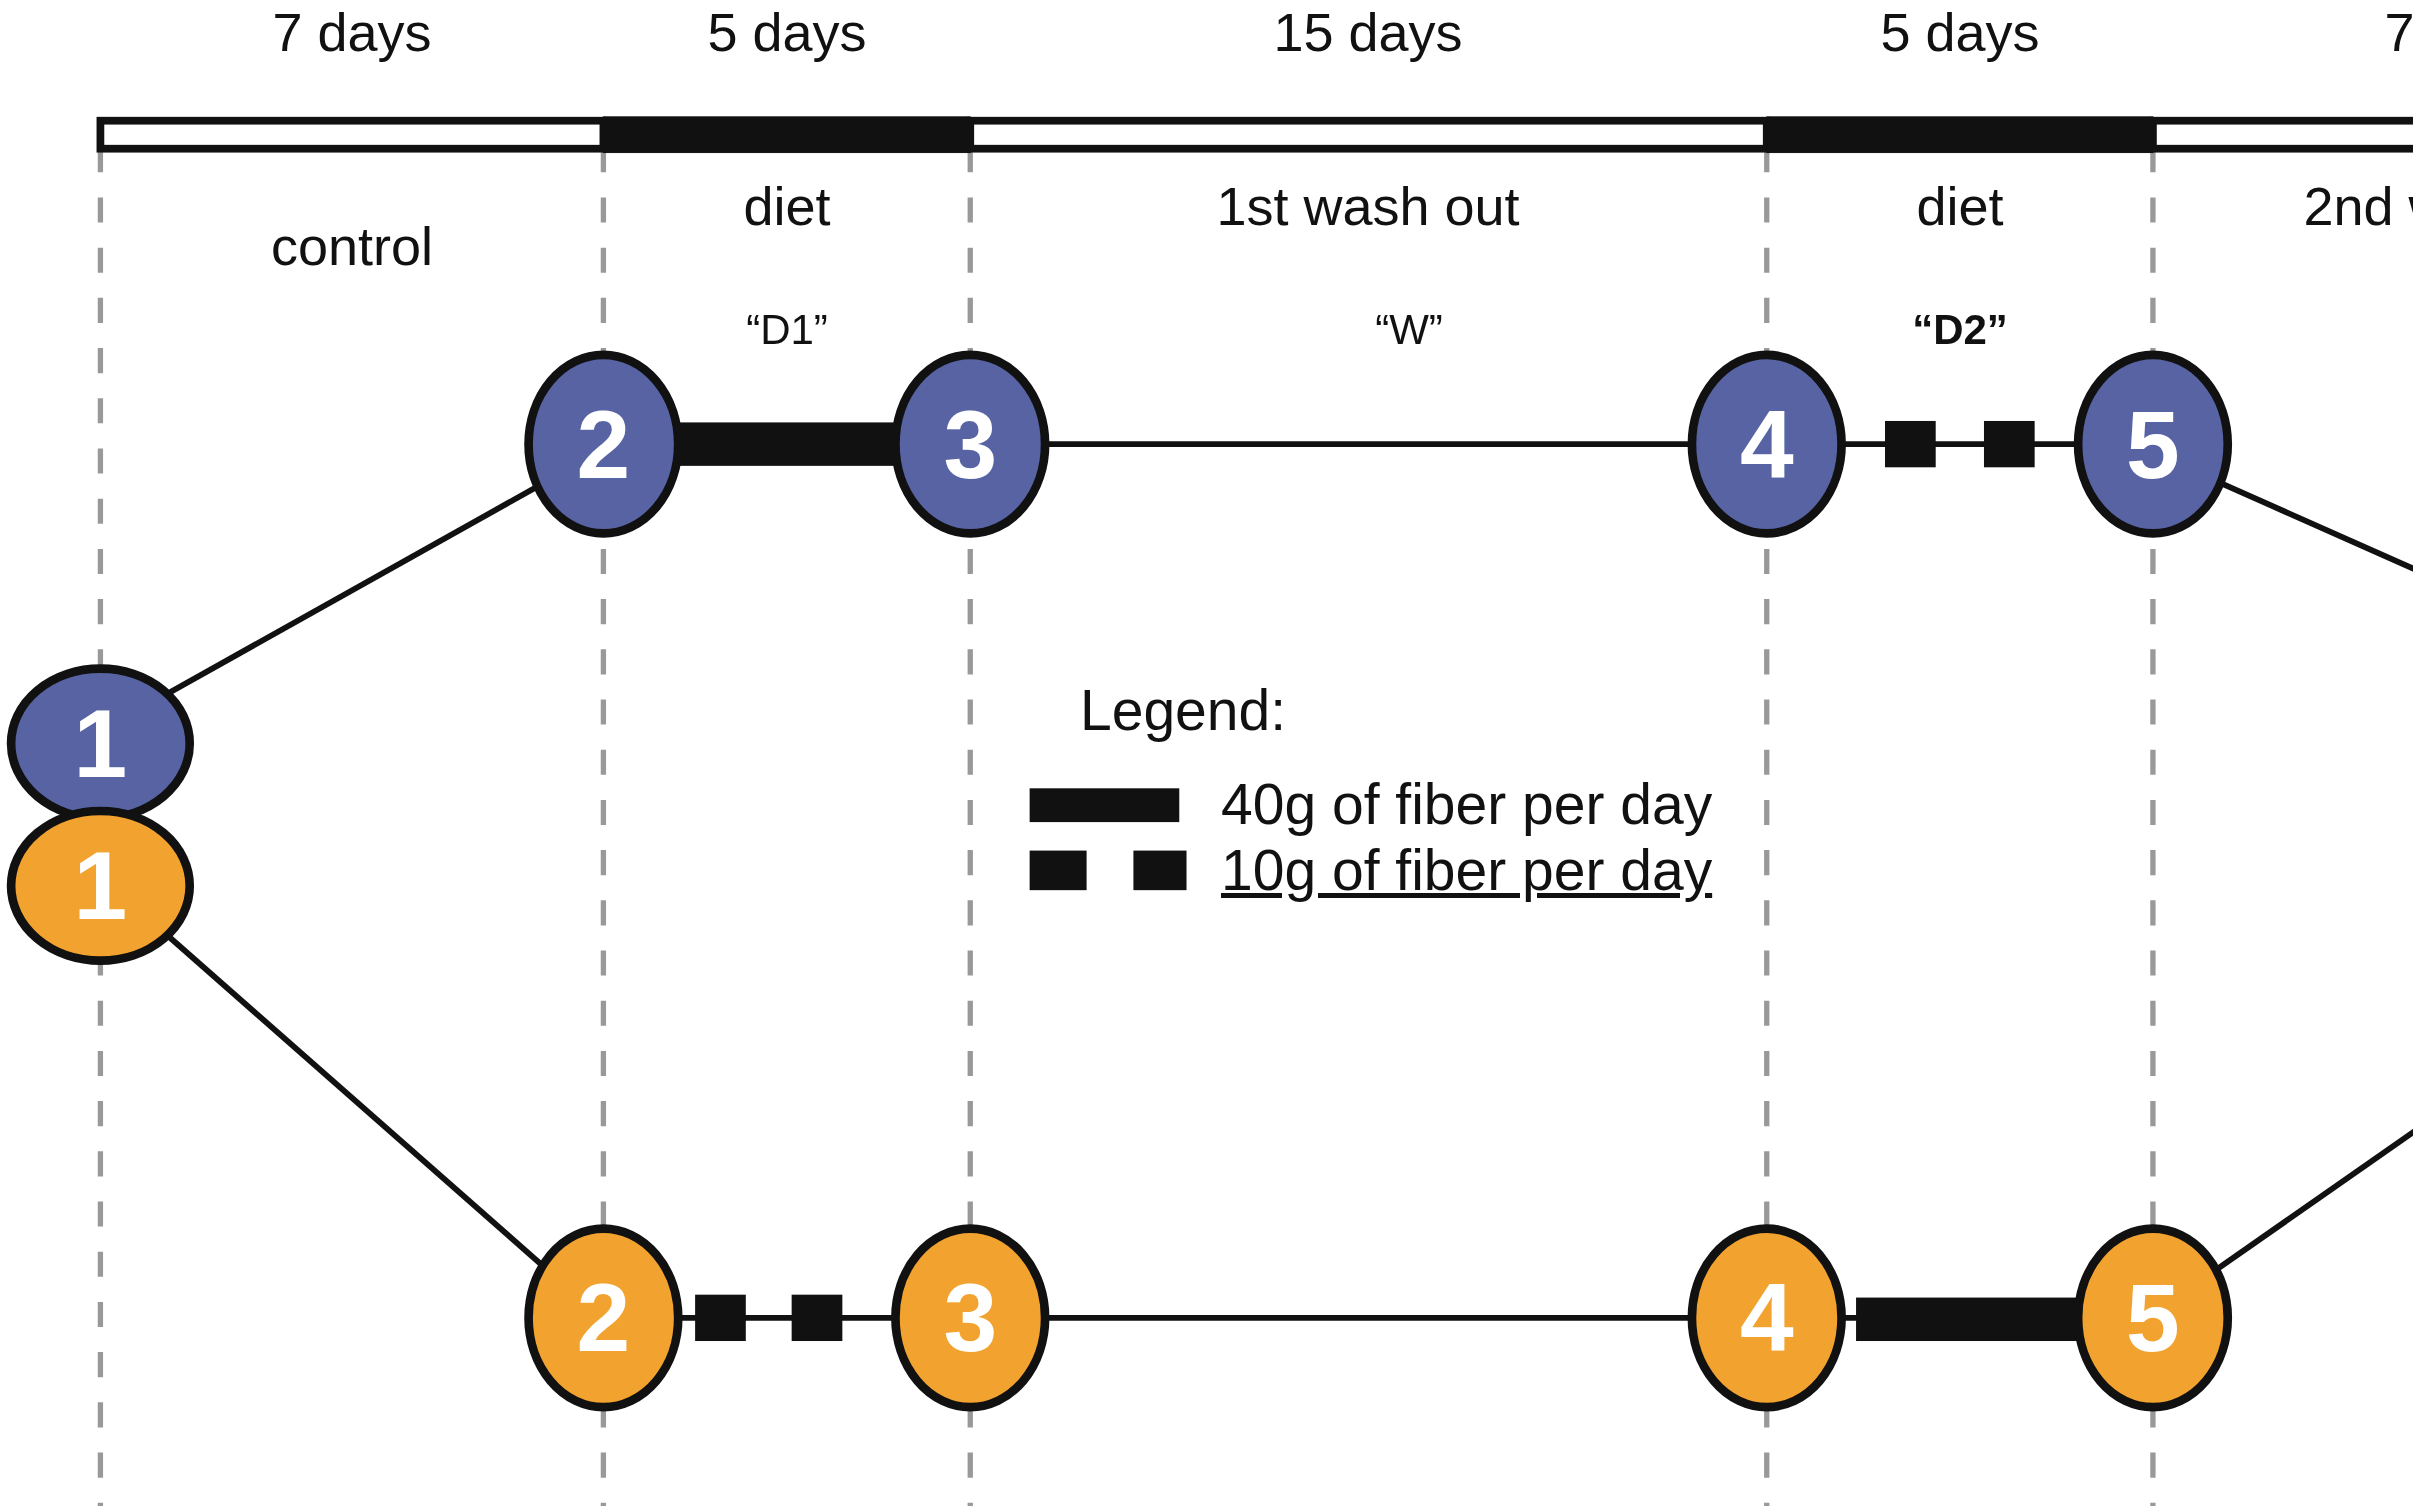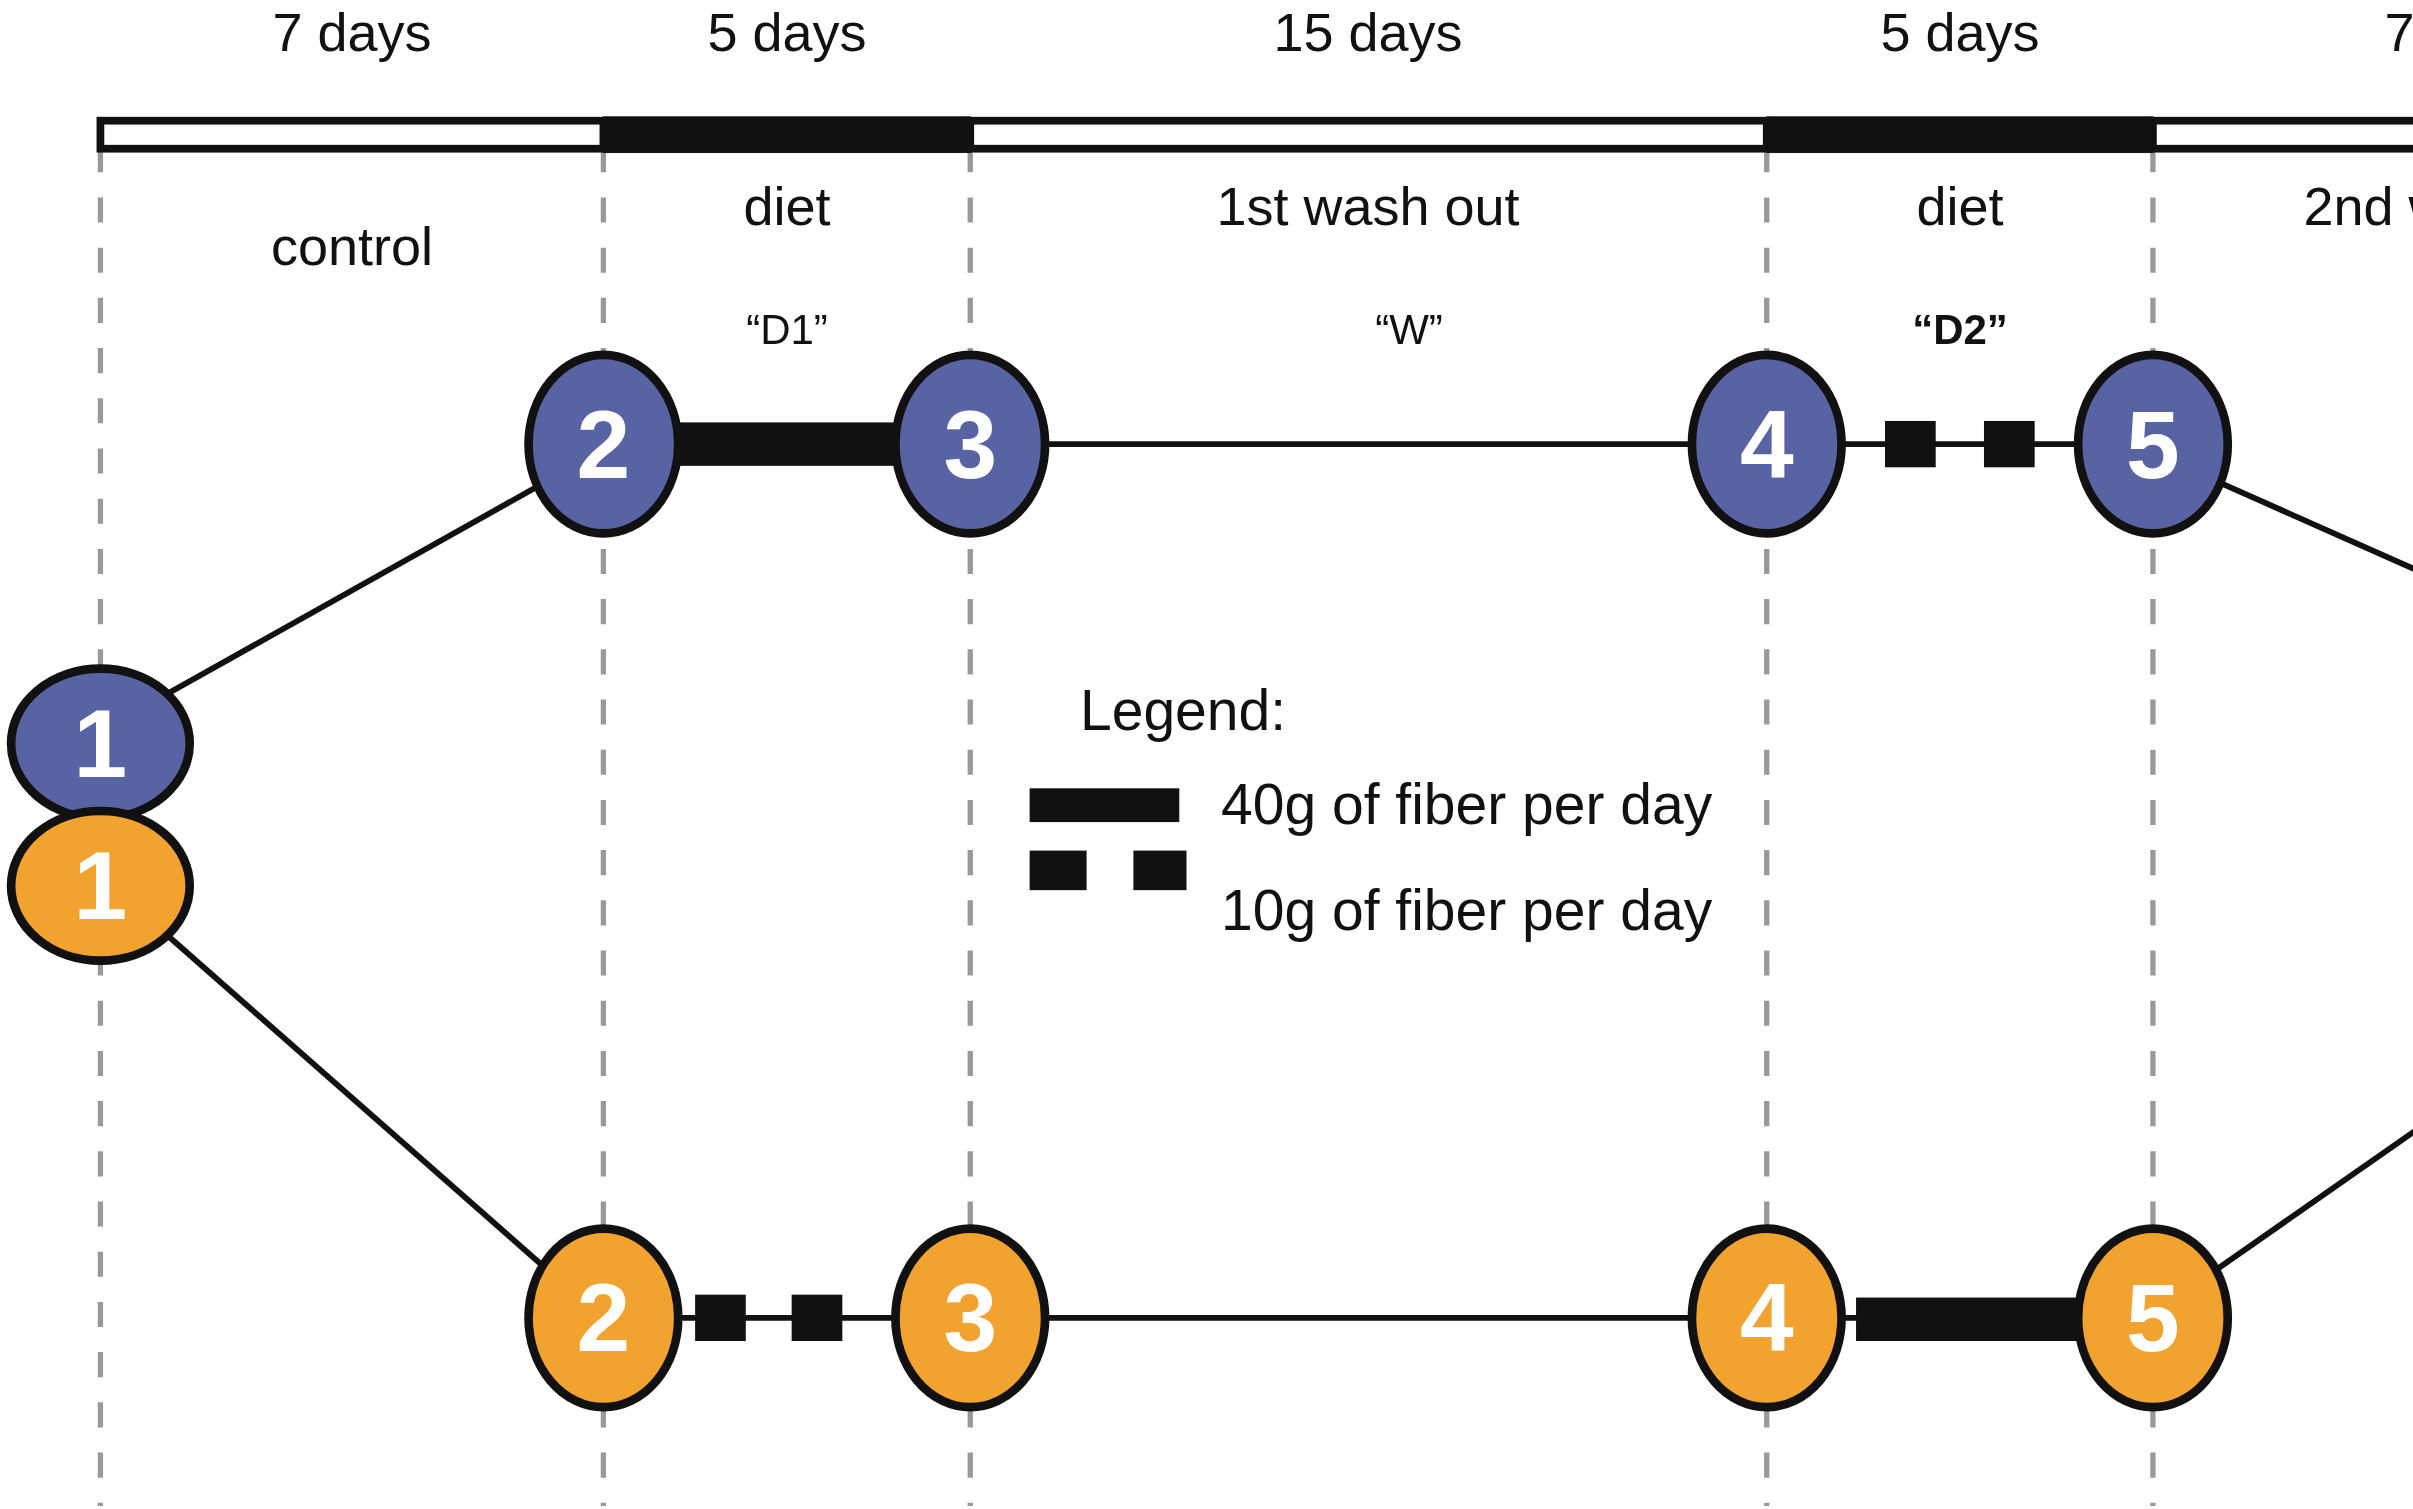--- a/index.html
+++ b/index.html
@@ -132,16 +132,16 @@
   <div class="txt phase ctr" style="left:1368px; top:179px;">1st wash out</div>
   <div class="txt phase ctr" style="left:1960px; top:179px;">diet</div>
   <div class="txt phase ctr" style="left:2464px; top:179px;">2nd wash out</div>
 
   <div class="txt code ctr" style="left:787px; top:309px;">“D1”</div>
   <div class="txt code ctr" style="left:1409px; top:309px;">“W”</div>
   <div class="txt code ctr" style="left:1960px; top:309px;font-weight:bold;">“D2”</div>
 
   <div class="txt legend-title" style="left:1057px; top:682px;">Legend:</div>
   <div class="txt legend-label" style="left:1221px; top:776px;">40g of fiber per day</div>
-  <div class="txt legend-label" style="left:1221px; top:882px;">10g of fiber per day</div>
+  <div class="txt legend-label" style="left:1221px; top:842px;text-decoration:underline;">10g of fiber per day</div>
 
 </div>
 
 
 </body></html>

